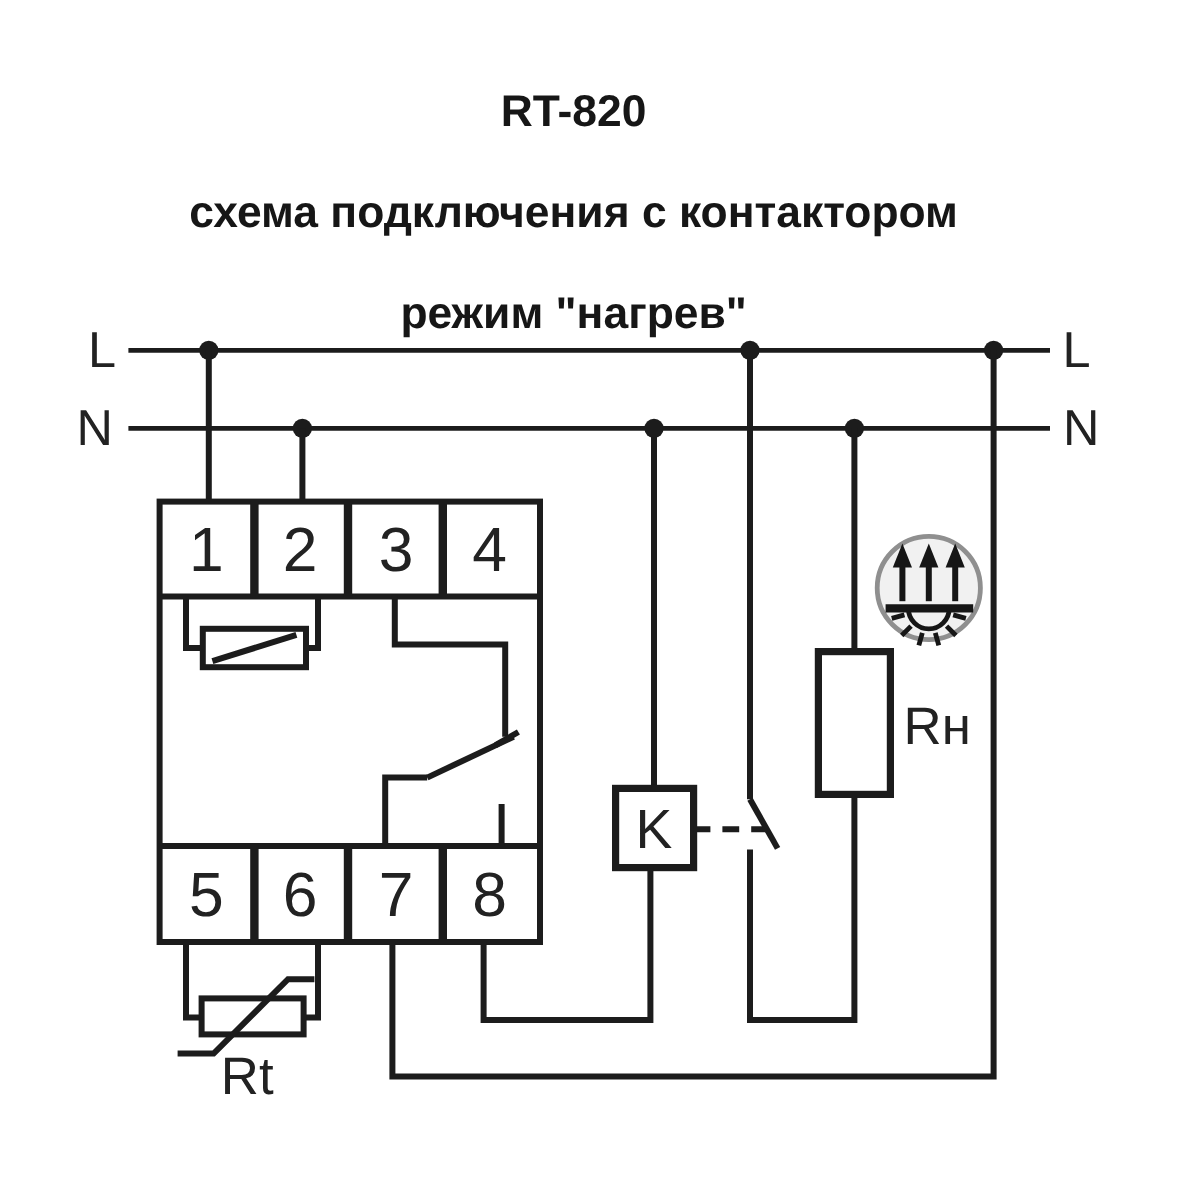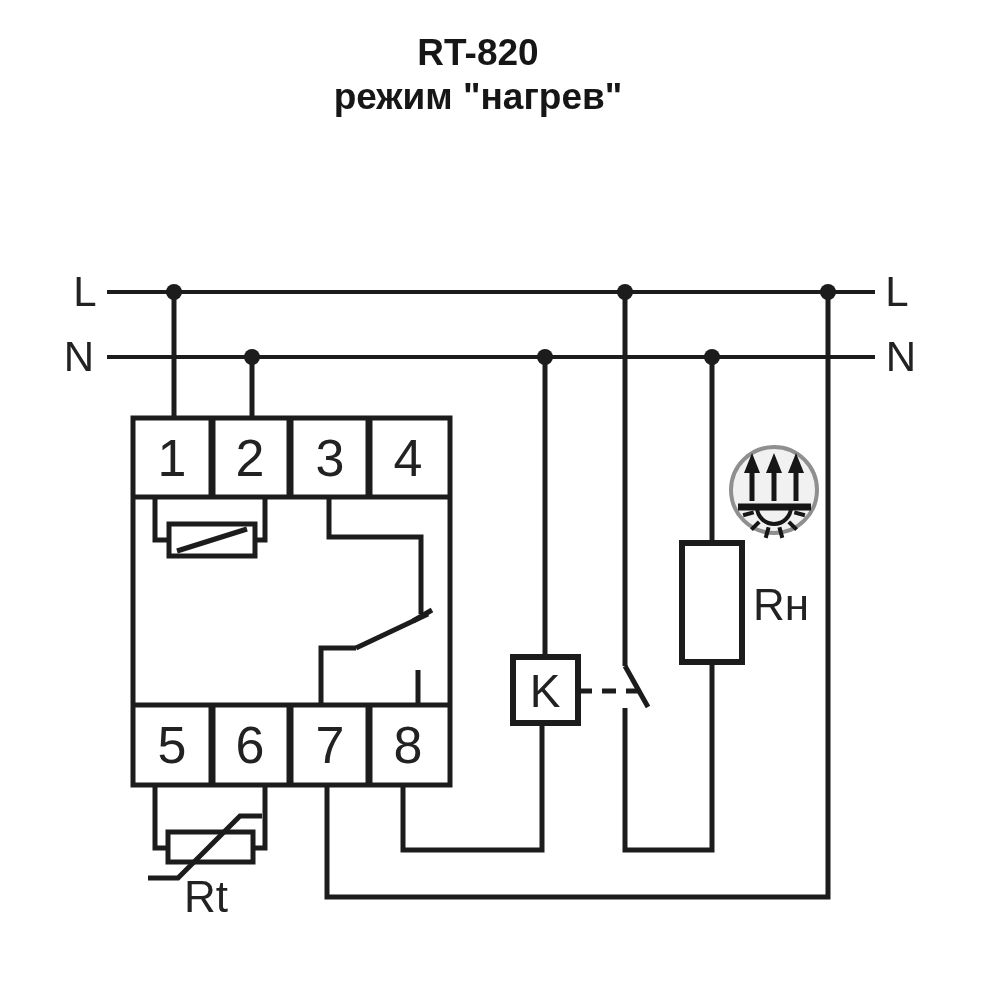--- a/index.html
+++ b/index.html
@@ -1,34 +1,35 @@
 <!DOCTYPE html>
 <html><head>
 <meta charset="utf-8">
 <style>
   html,body{margin:0;padding:0;background:#ffffff;}
   .page{position:relative;width:1000px;height:1000px;background:#ffffff;overflow:hidden;
         font-family:"Liberation Sans", sans-serif;}
   .title-block{position:absolute;top:31px;left:0;width:956px;text-align:center;
                color:#161616;font-weight:bold;font-size:37px;line-height:44px;
                font-family:"Liberation Sans", sans-serif;}
-  .title-block div{white-space:nowrap;}
+  .title-block div{white-space:nowrap;margin-top:40px;}
   svg text{font-family:"Liberation Sans", sans-serif;fill:#222222;}
   .num{font-size:52px;}
   .raillbl{font-size:42px;}
   .complbl{font-size:44px;}
   .klbl{font-size:46px;}
 </style>
 </head>
 <body>
 
 <div class="page">
 
   <div class="title-block">
     <div>RT-820</div>
+    <div>схема подключения с контактором</div>
     <div>режим "нагрев"</div>
   </div>
 
   <svg width="1000" height="1000" viewBox="0 0 1000 1000" xmlns="http://www.w3.org/2000/svg" fill="none" stroke="#1c1c1c" stroke-width="5">
 
     <g>
       <line x1="107" y1="292" x2="875" y2="292" stroke-width="4"></line>
       <circle cx="174" cy="292" r="8" fill="#1c1c1c" stroke="none"></circle>
       <circle cx="625" cy="292" r="8" fill="#1c1c1c" stroke="none"></circle>
       <circle cx="828" cy="292" r="8" fill="#1c1c1c" stroke="none"></circle>

